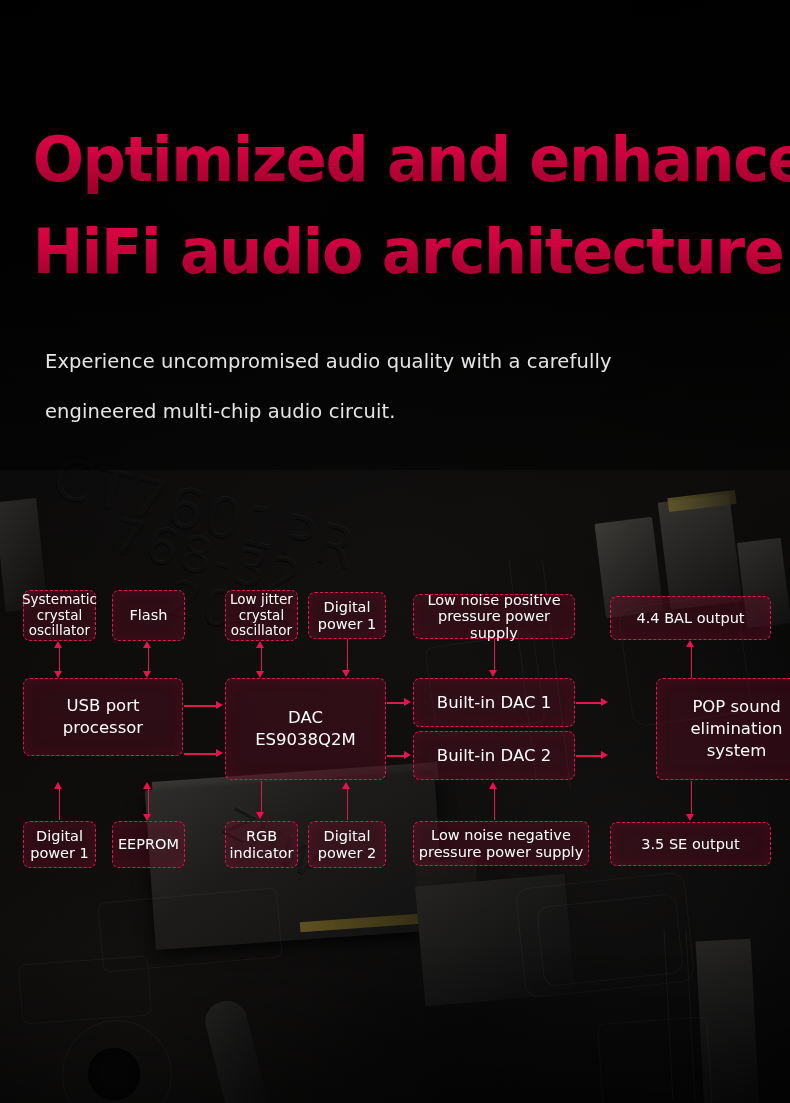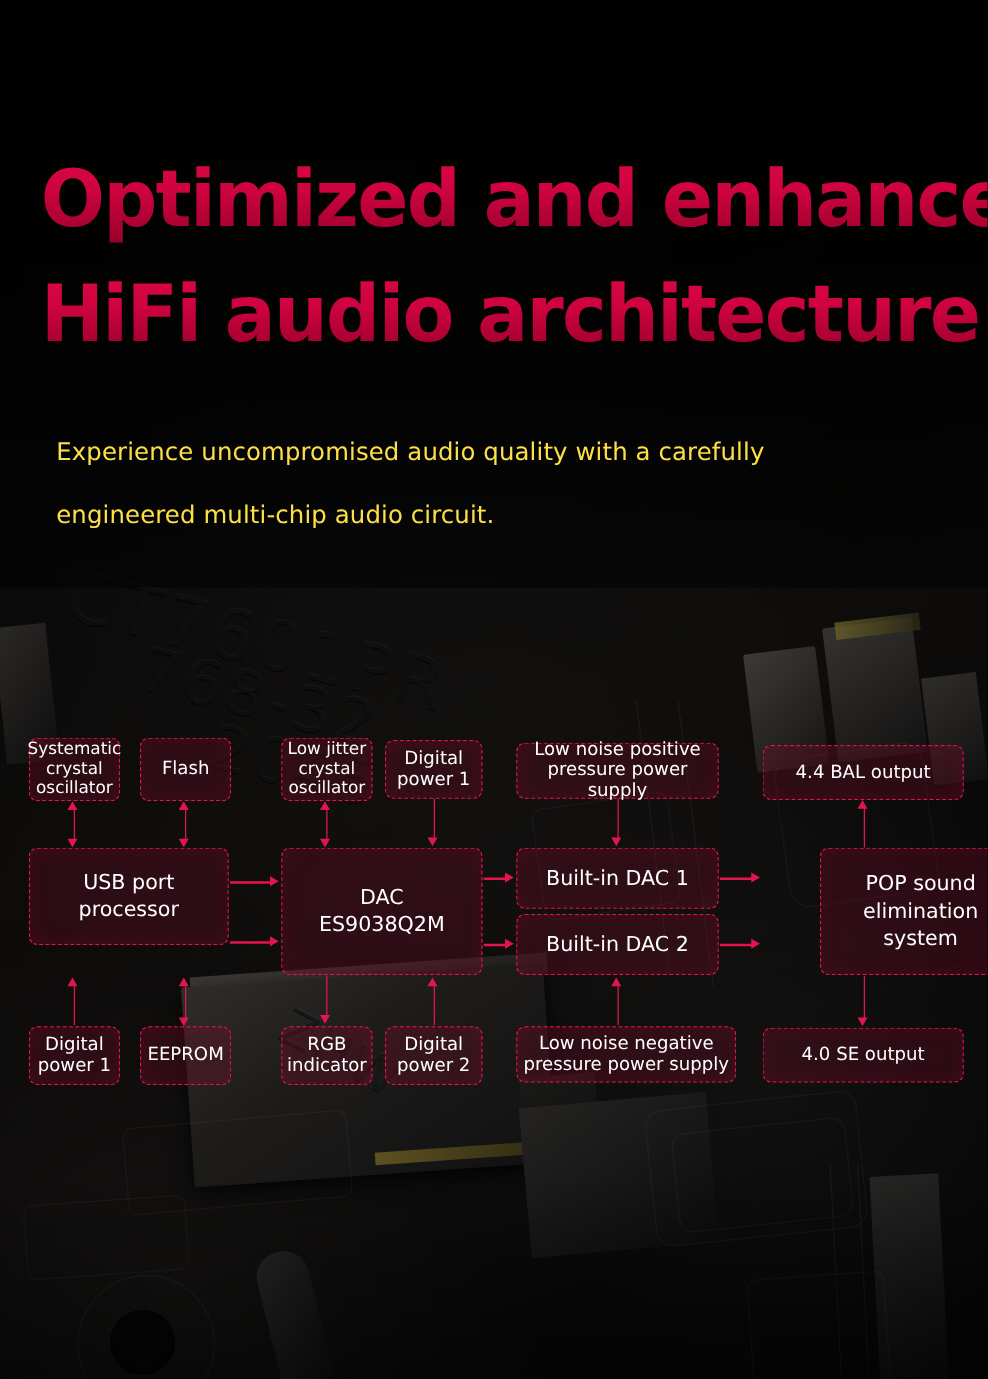--- a/index.html
+++ b/index.html
@@ -178,21 +178,21 @@
     transform-origin: left center;
     white-space: nowrap;
   }
   #headline-1 { top: 108px; position: absolute; }
   #headline-2 { top: 200px; position: absolute; }
 
   .subline {
     position: absolute;
     left: 45px;
     font-size: 19.5px;
-    color: #fde047;
+    color: #e5e5e5;
     letter-spacing: 0.1px;
     white-space: nowrap;
     font-family: "DejaVu Sans", sans-serif;
   }
   #subline-1 { top: 350px; }
   #subline-2 { top: 400px; }
 
   
   #diagram {
     position: absolute;
@@ -293,21 +293,21 @@
   <div class="dbox big" style="left:225px; top:678px; width:161px; height:102px;">DAC<br>ES9038Q2M</div>
   <div class="dbox big" style="left:413px; top:678px; width:162px; height:49px;">Built-in DAC 1</div>
   <div class="dbox big" style="left:413px; top:731px; width:162px; height:49px;">Built-in DAC 2</div>
   <div class="dbox big" style="left:610px; top:678px; width:161px; height:102px;margin-left:46px;">POP sound<br>elimination<br>system</div>
 
   <div class="dbox" style="left:23px;  top:821px; width:73px;  height:47px;">Digital<br>power 1</div>
   <div class="dbox" style="left:112px; top:821px; width:73px;  height:47px;">EEPROM</div>
   <div class="dbox" style="left:225px; top:821px; width:73px;  height:47px;">RGB<br>indicator</div>
   <div class="dbox" style="left:308px; top:821px; width:78px;  height:47px;">Digital<br>power 2</div>
   <div class="dbox" style="left:413px; top:821px; width:176px; height:45px;">Low noise negative<br>pressure power supply</div>
-  <div class="dbox" style="left:610px; top:822px; width:161px; height:44px;">4.0 SE output</div>
+  <div class="dbox" style="left:610px; top:822px; width:161px; height:44px;">3.5 SE output</div>
 
   <div class="arrow v" style="left:58.5px; top:648px; height:24px;"></div>
   <div class="ahead up" style="left:54px; top:641px;"></div>
   <div class="ahead down" style="left:54px; top:671px;"></div>
 
   <div class="arrow v" style="left:147.5px; top:648px; height:24px;"></div>
   <div class="ahead up" style="left:143px; top:641px;"></div>
   <div class="ahead down" style="left:143px; top:671px;"></div>
 
   <div class="arrow v" style="left:260.5px; top:648px; height:24px;"></div>

